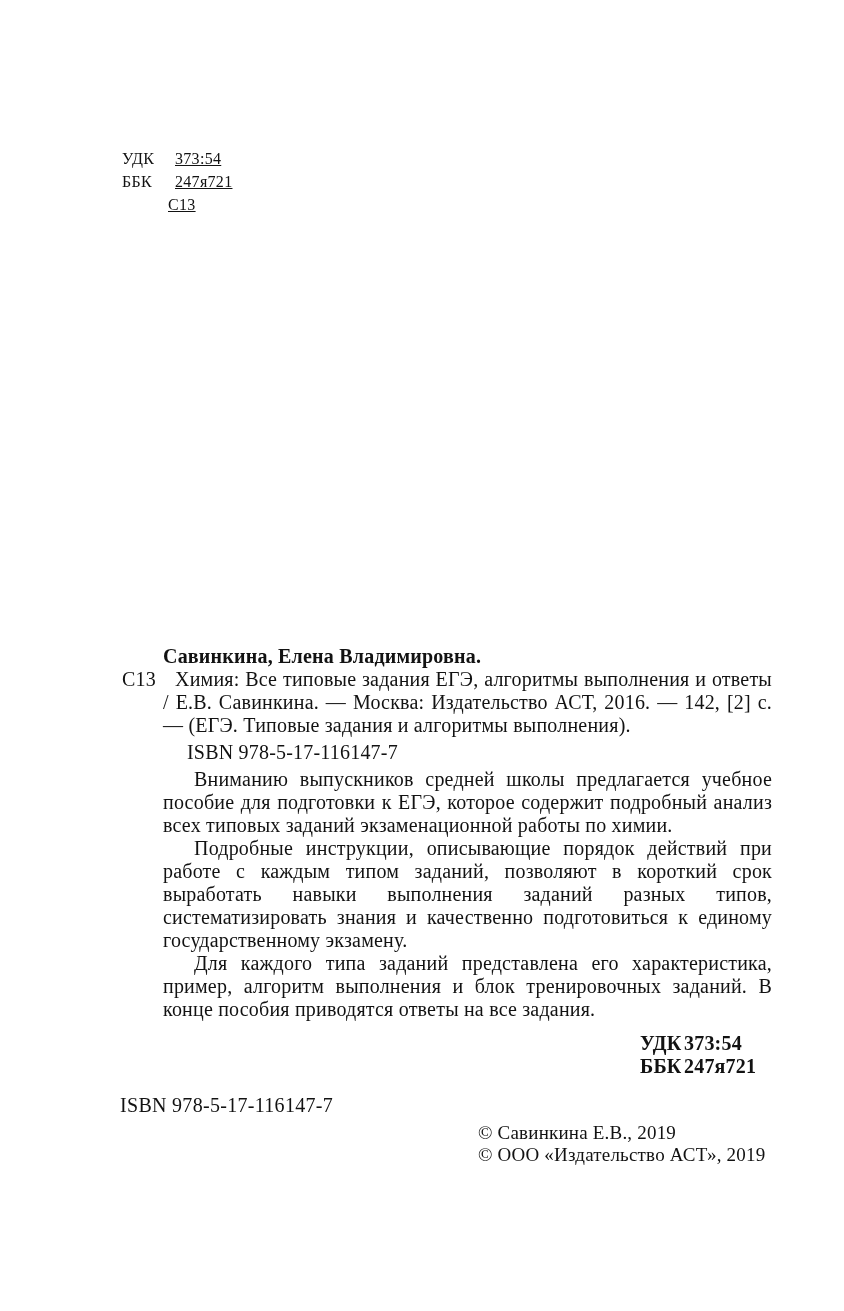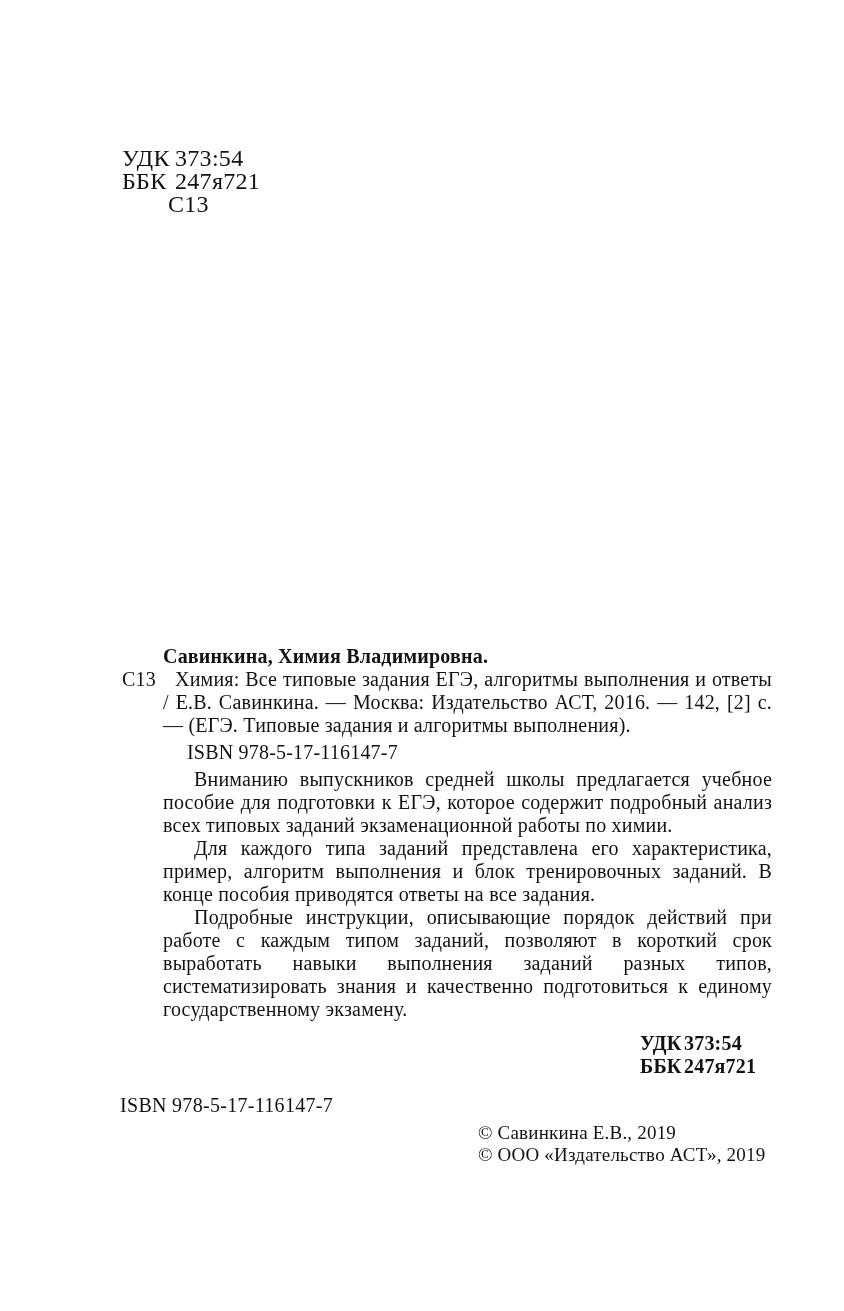--- a/index.html
+++ b/index.html
@@ -9,21 +9,21 @@
     color: #121212;
     font-family: "Liberation Serif", "DejaVu Serif", serif;
     position: relative;
     overflow: hidden;
   }
   .page { position: absolute; inset: 0; }
 
   
   .top-codes {
     position: absolute; left: 122px; top: 147px;
-    font-size: 24px; line-height: 23px; letter-spacing: 0.3px;
+    font-size: 16px; line-height: 23px; letter-spacing: 0.3px; text-decoration: underline;
   }
   .code-row { white-space: nowrap; }
   .code-label { display: inline-block; min-width: 53px; }
   .sign-row { padding-left: 46px; }
 
   
   .main {
     position: absolute; left: 122px; top: 645px; width: 650px;
     font-size: 20px; line-height: 23px; letter-spacing: 0.2px;
   }
@@ -66,31 +66,31 @@
     </div>
     <div class="code-row">
       <span class="code-label">ББК</span><span>247я721</span>
     </div>
     <div class="code-row sign-row">
       <span>С13</span>
     </div>
   </div>
 
   <div class="main">
-    <div class="author-heading">Савинкина, Химия Владимировна.</div>
+    <div class="author-heading">Савинкина, Елена Владимировна.</div>
 
     <div class="bib-desc">
       <span class="bib-sign">С13</span><span>Химия: Все типовые задания ЕГЭ, алгоритмы выполнения и ответы / Е.В. Савинкина. — Москва: Издательство АСТ, 2016. — 142, [2] с. — (ЕГЭ. Типовые задания и алгоритмы выполнения).</span>
     </div>
 
     <div class="isbn-line">ISBN 978-5-17-116147-7</div>
 
     <p class="ann first">Вниманию выпускников средней школы предлагается учебное пособие для подготовки к ЕГЭ, которое содержит подробный анализ всех типовых заданий экзаменационной работы по химии.</p>
+    <p class="ann">Подробные инструкции, описывающие порядок действий при работе с каждым типом заданий, позволяют в короткий срок выработать навыки выполнения заданий разных типов, систематизировать знания и качественно подготовиться к единому государственному экзамену.</p>
     <p class="ann">Для каждого типа заданий представлена его характеристика, пример, алгоритм выполнения и блок тренировочных заданий. В конце пособия приводятся ответы на все задания.</p>
-    <p class="ann">Подробные инструкции, описывающие порядок действий при работе с каждым типом заданий, позволяют в короткий срок выработать навыки выполнения заданий разных типов, систематизировать знания и качественно подготовиться к единому государственному экзамену.</p>
 
     <div class="udk-bottom">
       <div class="code-row">
         <span class="code-label">УДК</span><span>373:54</span>
       </div>
       <div class="code-row">
         <span class="code-label">ББК</span><span>247я721</span>
       </div>
     </div>
   </div>

